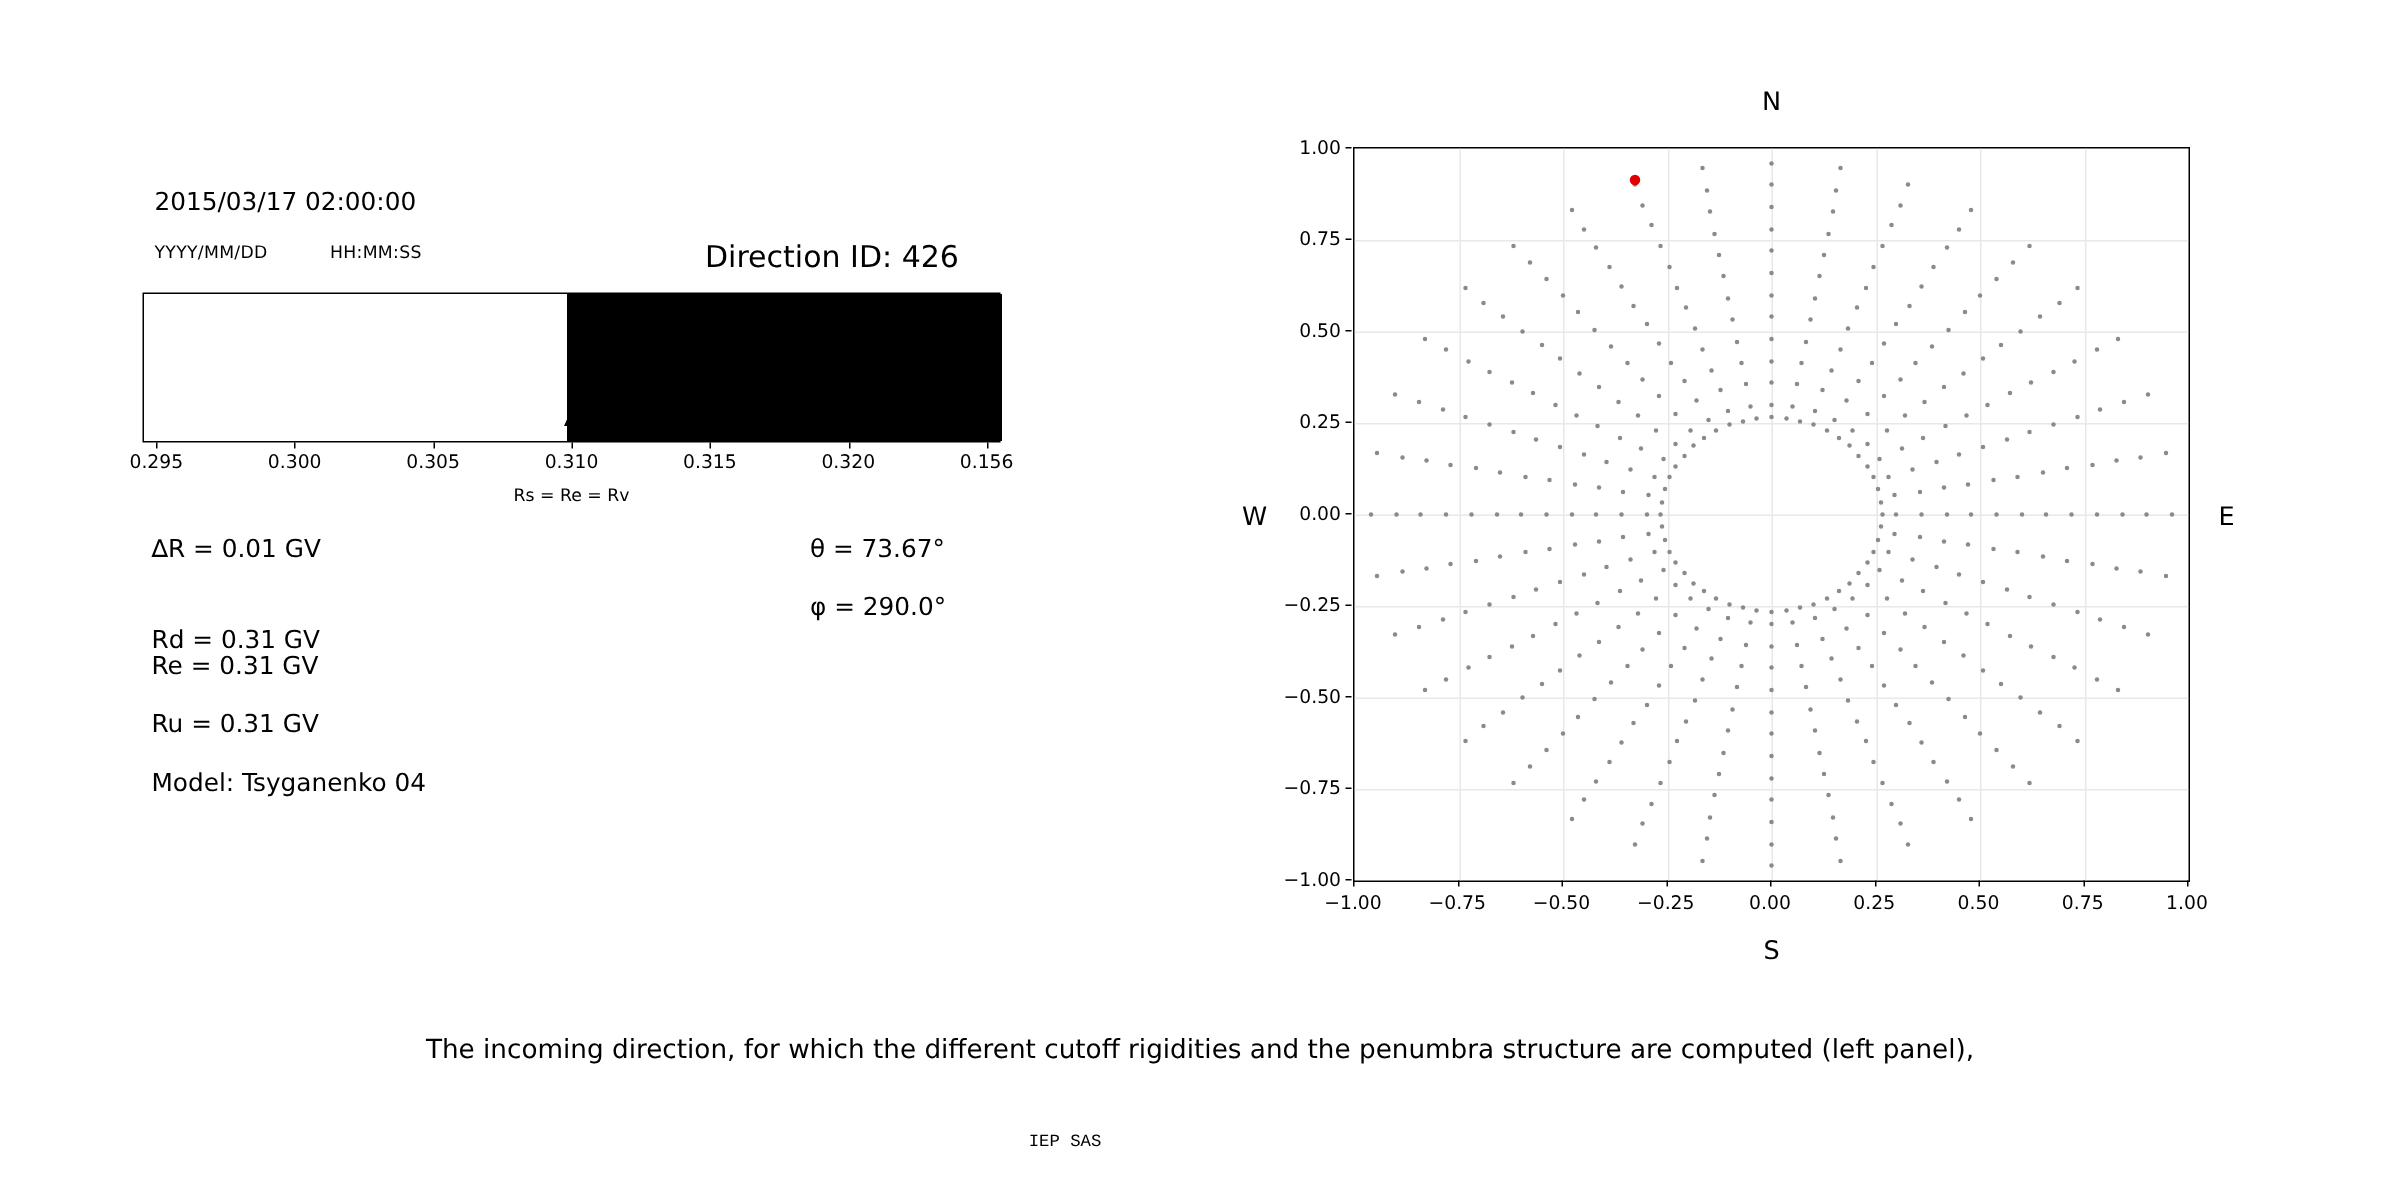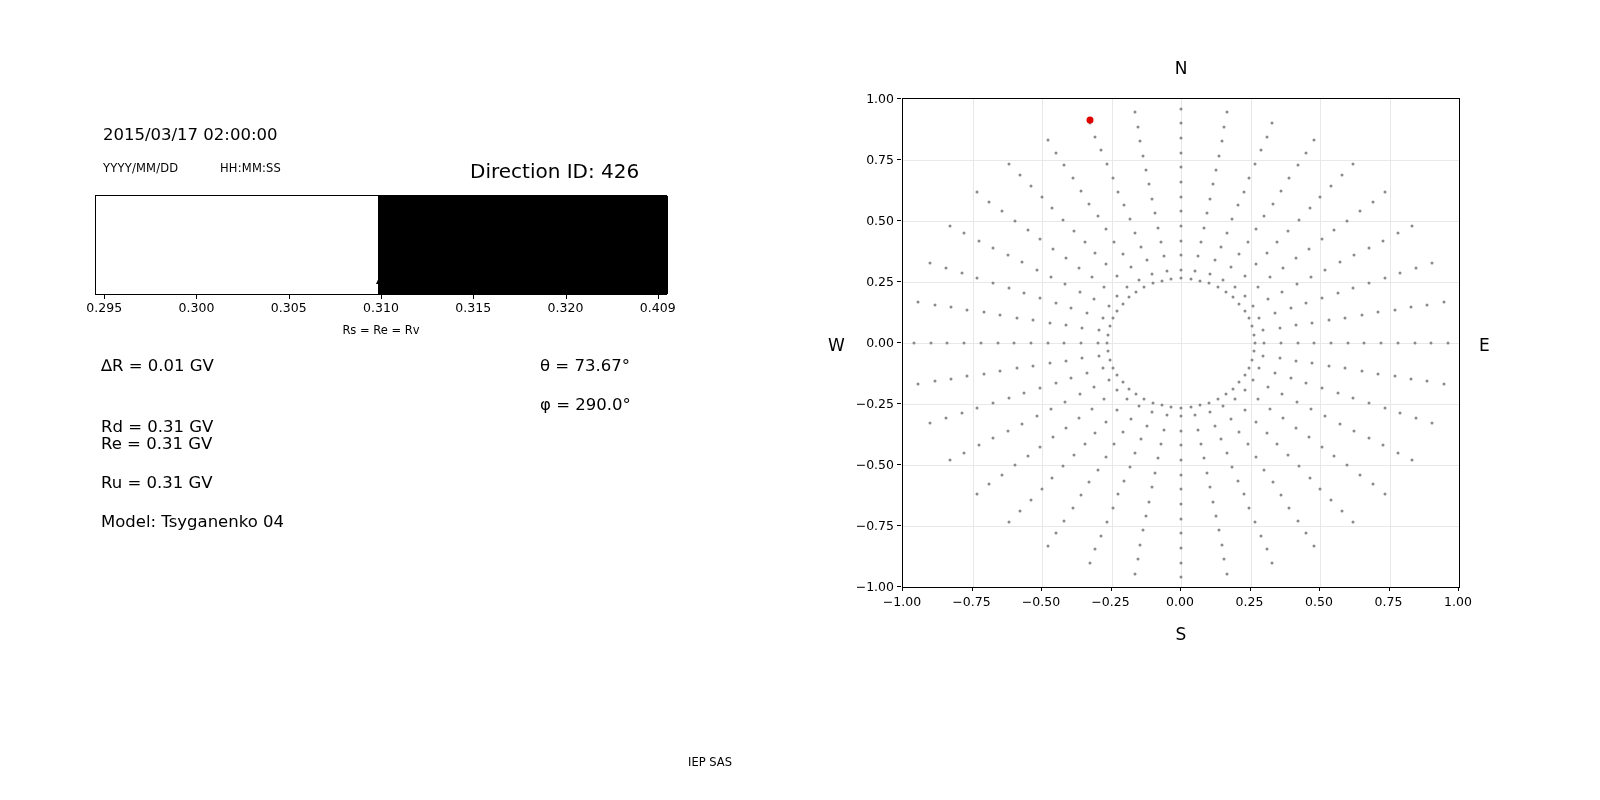--- a/index.html
+++ b/index.html
@@ -214,20 +214,21 @@
     font-size: 17.5px;
     line-height: 1.85;
   }
   #footer-note {
     position: absolute;
     left: 0;
     top: 755px;
     width: 1420px;
     text-align: center;
     font-size: 11.5px;
+    font-family: Liberation Mono, monospace;
   }
 </style>
 </head>
 <body>
 
 <div id="left-panel">
 
 
   <div class="info-line" id="datetime">2015/03/17 02:00:00</div>
 
@@ -248,21 +249,21 @@
       <div class="xticklabel" style="left: 101.484px;">0.300</div>
       <div class="xtick" style="left: 193.742px;"></div>
       <div class="xticklabel" style="left: 193.742px;">0.305</div>
       <div class="xtick" style="left: 286px;"></div>
       <div class="xticklabel" style="left: 286px;">0.310</div>
       <div class="xtick" style="left: 378.258px;"></div>
       <div class="xticklabel" style="left: 378.258px;">0.315</div>
       <div class="xtick" style="left: 470.516px;"></div>
       <div class="xticklabel" style="left: 470.516px;">0.320</div>
       <div class="xtick" style="left: 562.774px;"></div>
-      <div class="xticklabel" style="left: 562.774px;">0.409</div>
+      <div class="xticklabel" style="left: 562.774px;">0.156</div>
       <div id="rs-marker" style="left: 286px;"></div>
       <div id="rs-label" style="left: 286px;">Rs = Re = Rv</div>
     </div>
 
   <div class="stat" id="stat-dr">∆R = 0.01 GV</div>
   <div class="stat" id="stat-rd">Rd = 0.31 GV</div>
   <div class="stat" id="stat-re">Re = 0.31 GV</div>
   <div class="stat" id="stat-ru">Ru = 0.31 GV</div>
   <div class="stat" id="stat-model">Model: Tsyganenko 04</div>
   <div class="stat" id="stat-theta">θ = 73.67°</div>
@@ -804,15 +805,16 @@
     <div class="tickmark-x" style="left: 449.5px; top: 587px;"></div>
     <div class="xtick-label-r" style="left: 519px; top: 594px;">0.50</div>
     <div class="tickmark-x" style="left: 519px; top: 587px;"></div>
     <div class="xtick-label-r" style="left: 588.5px; top: 594px;">0.75</div>
     <div class="tickmark-x" style="left: 588.5px; top: 587px;"></div>
     <div class="xtick-label-r" style="left: 658px; top: 594px;">1.00</div>
     <div class="tickmark-x" style="left: 658px; top: 587px;"></div>
   </div>
 
 <div id="caption">
+  <div>The incoming direction, for which the different cutoff rigidities and the penumbra structure are computed (left panel),</div>
 </div>
 
 <div id="footer-note">IEP SAS</div>
 
 </body></html>

